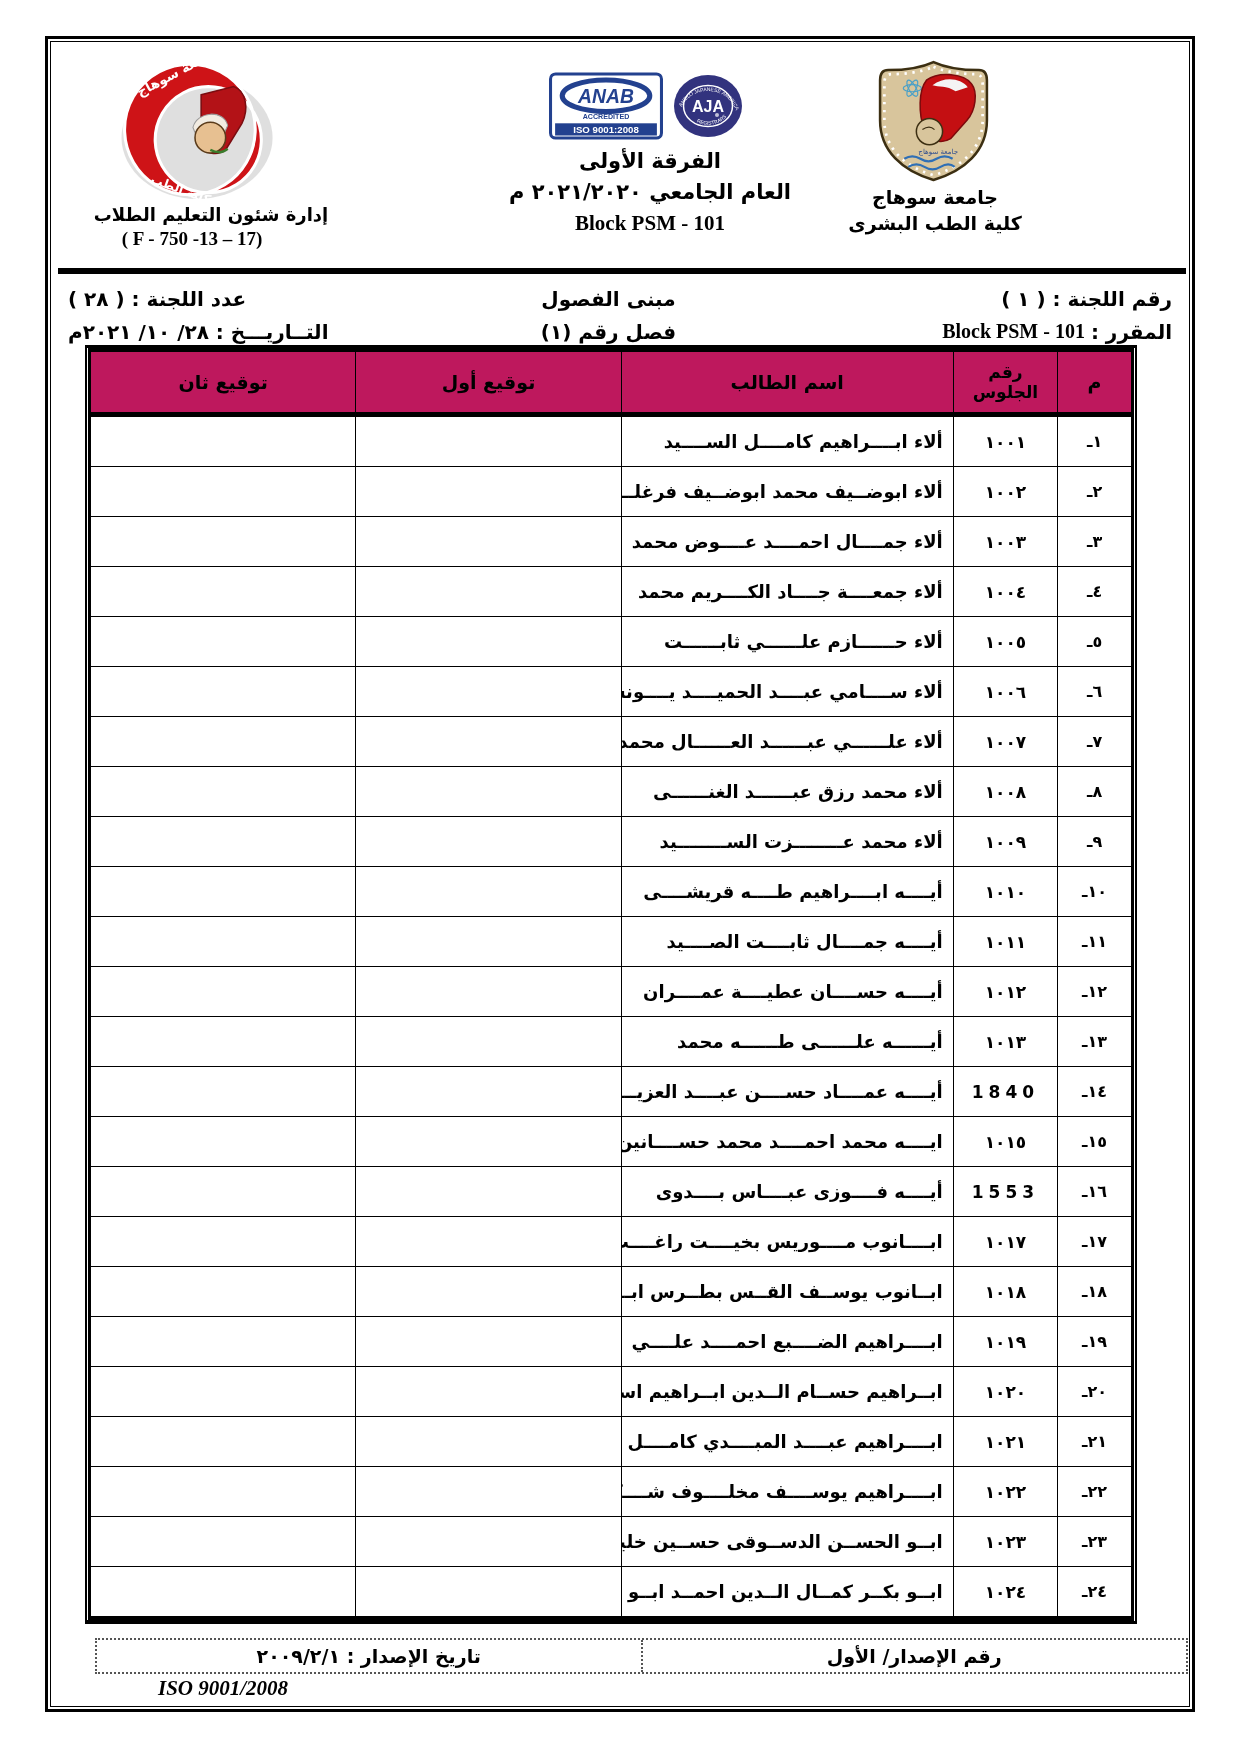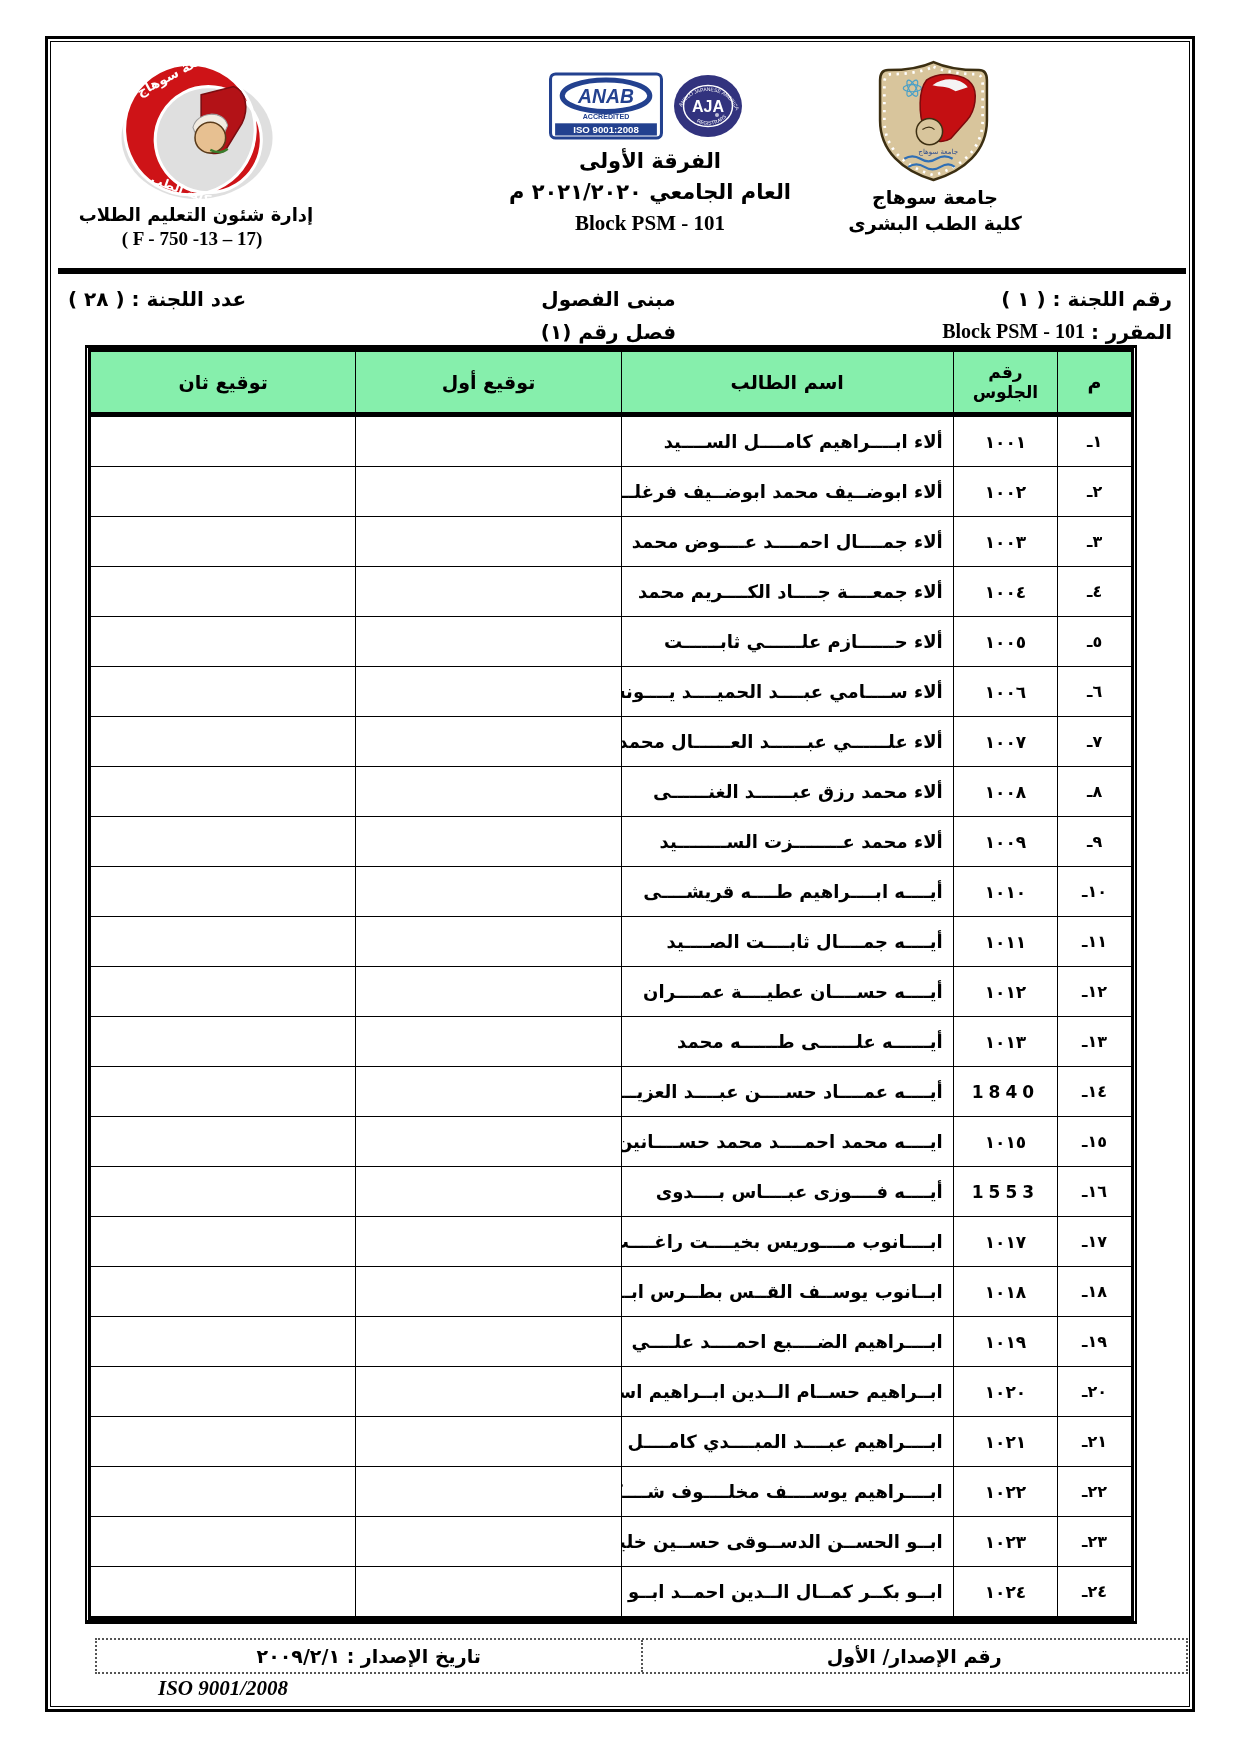--- a/index.html
+++ b/index.html
@@ -3,21 +3,21 @@
 <meta charset="utf-8">
 <style>
   html,body{margin:0;padding:0;background:#9a9a9a;}
   .page{position:relative;width:1241px;height:1754px;background:#fff;margin:0 auto;
         font-family:"DejaVu Sans",sans-serif;color:#000;overflow:hidden;}
   .frame{position:absolute;left:45px;top:36px;width:1144px;height:1670px;border:3px solid #000;}
   .frame-inner{position:absolute;left:2px;top:2px;right:2px;bottom:2px;border:1px solid #000;}
   .abs{position:absolute;}
 
   
-  .dept-text{left:62px;top:204px;width:268px;text-align:center;font-size:18px;font-weight:bold;}
+  .dept-text{left:77px;top:204px;width:268px;text-align:center;font-size:18px;font-weight:bold;}
   .form-code{left:58px;top:228px;width:268px;text-align:center;font-size:19px;font-weight:bold;
              font-family:"Liberation Serif",serif;direction:ltr;}
   .center-block{left:450px;top:146px;width:400px;text-align:center;direction:rtl;}
   .center-block .t1{font-size:21px;font-weight:bold;line-height:30px;}
   .center-block .t2{font-size:21px;font-weight:bold;line-height:32px;}
   .center-block .t3{font-size:21px;font-weight:bold;line-height:30px;direction:ltr;
                     font-family:"Liberation Serif",serif;}
   .univ-text{left:825px;top:184px;width:220px;text-align:center;direction:rtl;
              font-size:19px;font-weight:bold;line-height:26px;}
 
@@ -30,21 +30,21 @@
   .info-grid > div{display:flex;align-items:center;direction:rtl;}
   .cell-right{justify-content:flex-start;padding-right:14px;}
   .cell-center{justify-content:center;}
   .cell-left{justify-content:flex-end;padding-left:10px;}
   .course-val{margin-right:6px;font-family:"Liberation Serif",serif;direction:ltr;display:inline-block;}
 
   
   .tbl-wrap{left:85px;top:345px;width:1042px;border-top:6px solid #000;border-bottom:7px solid #000;
             border-left:5px double #000;border-right:5px double #000;}
   table{width:100%;border-collapse:collapse;table-layout:fixed;font-weight:bold;}
-  th{background:#86efac;border:1px solid #000;border-bottom:5px solid #000;
+  th{background:#be185d;border:1px solid #000;border-bottom:5px solid #000;
      height:60px;font-size:19px;text-align:center;vertical-align:middle;padding:0 4px;}
   th.seat-h{font-size:17px;line-height:1.2;}
   td{border:1px solid #000;height:49px;vertical-align:middle;padding:0;}
   td.idx{text-align:center;font-size:16px;}
   td.seat{text-align:center;font-size:17px;letter-spacing:5px;}
   td.name{text-align:right;padding-right:10px;font-size:18px;white-space:nowrap;overflow:hidden;}
   td.sig{background:#fff;}
 
   
   .footer-box{left:95px;top:1638px;width:1093px;height:36px;display:flex;direction:rtl;
@@ -139,20 +139,21 @@
 
   <div class="abs info-grid">
     <div class="cell-right">رقم اللجنة : ( ١ )</div>
     <div class="cell-center">مبنى الفصول</div>
     <div class="cell-left">عدد اللجنة : ( ٢٨ )</div>
     <div class="cell-right">
       <span>المقرر :</span>
       <span class="course-val">Block PSM - 101</span>
     </div>
     <div class="cell-center">فصل رقم (١)</div>
+    <div class="cell-left">التــاريـــخ : ٢٨/ ١٠/ ٢٠٢١م</div>
   </div>
 
   <div class="abs tbl-wrap">
     <table dir="rtl">
       <colgroup>
         <col style="width:73px">
           <col style="width:103px">
           <col style="width:328px">
         <col style="width:262px">
           <col style="width:262px">

